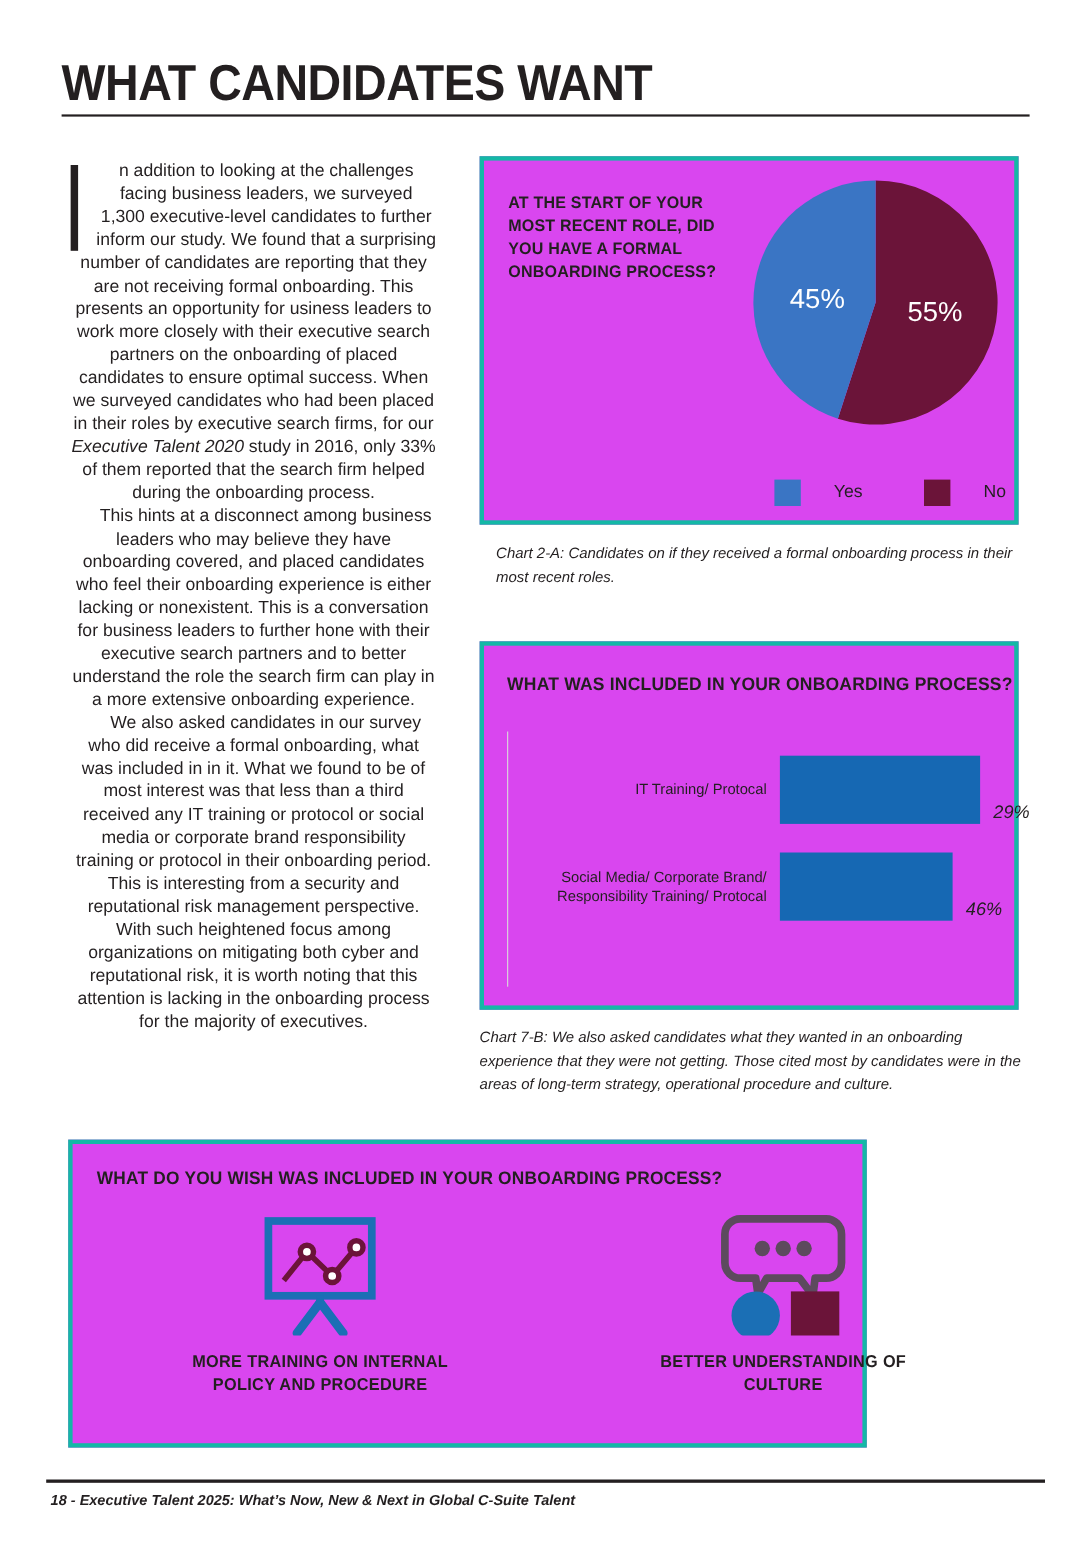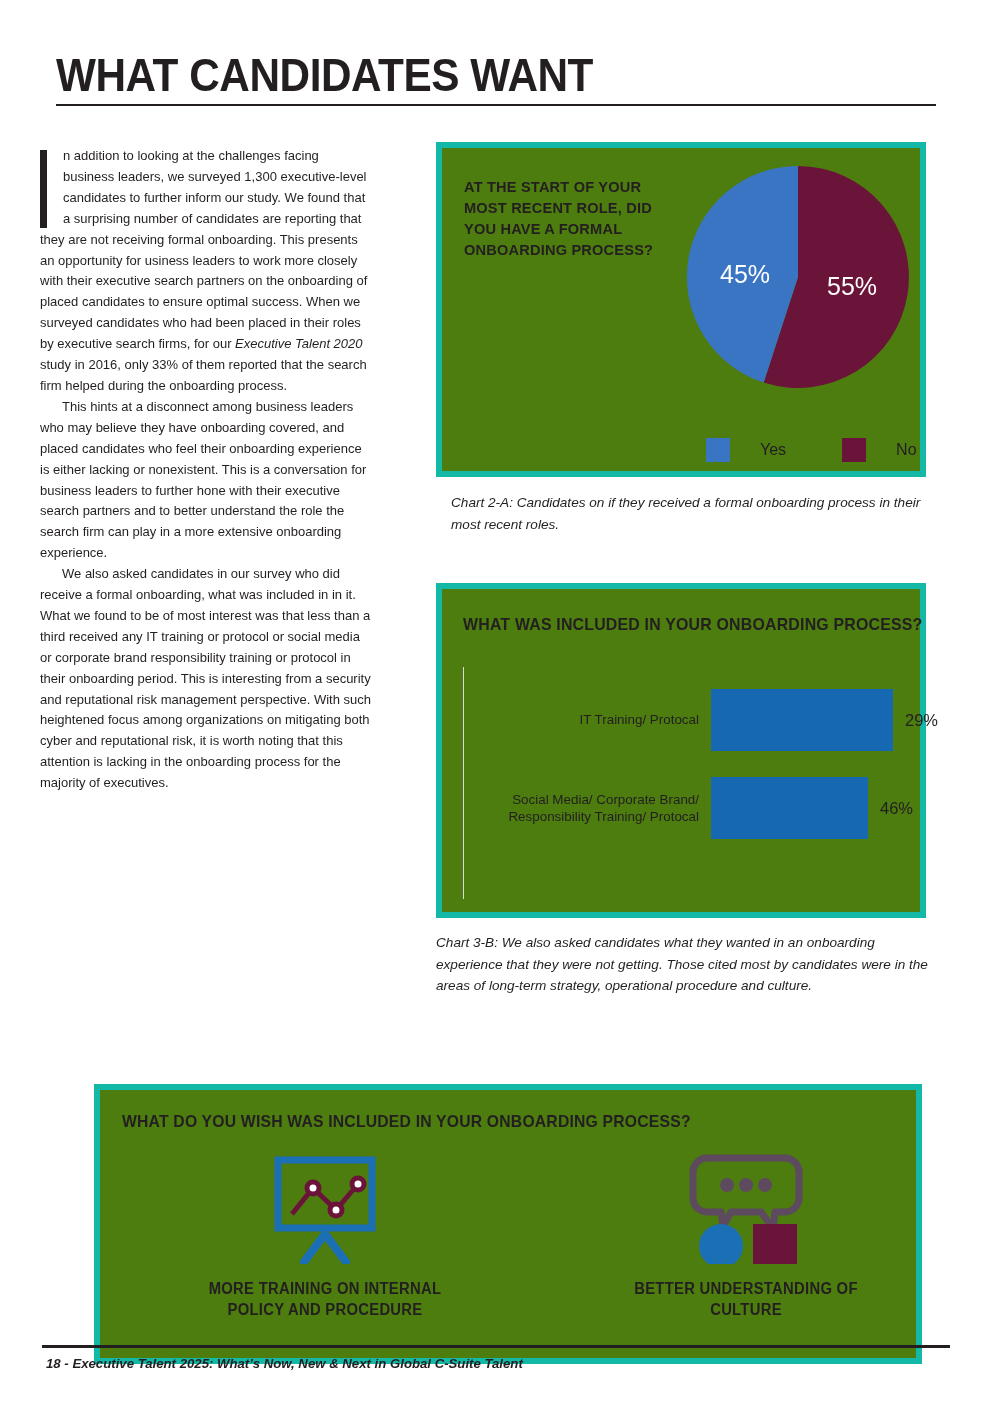--- a/index.html
+++ b/index.html
@@ -40,27 +40,27 @@
     left: 56px;
     top: 104px;
     width: 880px;
     height: 2px;
     background: #231f20;
   }
 
   
   .body-col {
     position: absolute;
-    left: 40px;
+    left: 64px;
     top: 146px;
     width: 333px;
-    font-size: 13px;
+    font-size: 16px;
     line-height: 20.9px;
     color: #231f20;
-    text-align: left;
+    text-align: center;
   }
   .body-col p {
     margin: 0;
   }
   .body-col p.indent {
     text-indent: 22px;
   }
   .dropbar {
     float: left;
     width: 7px;
@@ -71,42 +71,41 @@
   .first-para {
     overflow: hidden;
   }
   em.italic {
     font-style: italic;
   }
 
   
   .panel {
     position: absolute;
-    border: 6px solid #14b8a6;
-    background: #4d7c0f;
+    border: 4px solid #14b8a6;
+    background: #d946ef;
     box-sizing: border-box;
   }
   #pie-panel {
     left: 436px;
     top: 142px;
     width: 490px;
     height: 335px;
   }
   #bar-panel {
     left: 436px;
     top: 583px;
     width: 490px;
     height: 335px;
   }
   #wish-panel {
     left: 62px;
-    top: 1084px;
-    width: 828px;
+    top: 1036px;
+    width: 726px;
     height: 280px;
-    margin-left: 32px;
   }
 
   .pie-question {
     position: absolute;
     left: 22px;
     top: 28px;
     width: 200px;
     font-family: "Liberation Sans Narrow", "Liberation Sans", sans-serif;
     font-size: 15.2px;
     font-weight: bold;
@@ -214,21 +213,22 @@
     text-align: right;
     font-size: 13.4px;
     line-height: 17.5px;
     color: #231f20;
   }
   .bar-track {
     position: relative;
     flex: 1;
     height: 62px;
     display: flex;
-    align-items: center;
+    align-items: flex-end;
+    font-style: italic;
   }
   .bar-fill {
     height: 62px;
     background: #1668b3;
   }
   .bar-value {
     position: absolute;
     font-size: 16.5px;
     color: #231f20;
     white-space: nowrap;
@@ -362,21 +362,21 @@
       <div class="bar-row" id="bar-row-1">
         <div class="bar-cat">Social Media/ Corporate Brand/ Responsibility Training/ Protocal</div>
         <div class="bar-track">
           <div class="bar-fill" id="fill-1" style="width: 157px; background: rgb(22, 104, 179);"></div>
           <span class="bar-value" id="val-1" style="left: 169px;">46%</span>
         </div>
       </div>
     </div>
   </div>
 
-  <div class="caption" id="cap-b">Chart 3-B: We also asked candidates what they wanted in an onboarding experience that they were not getting. Those cited most by candidates were in the areas of long-term strategy, operational procedure and culture.</div>
+  <div class="caption" id="cap-b">Chart 7-B: We also asked candidates what they wanted in an onboarding experience that they were not getting. Those cited most by candidates were in the areas of long-term strategy, operational procedure and culture.</div>
 
   <div class="panel" id="wish-panel">
     <div class="wish-title">WHAT DO YOU WISH WAS INCLUDED IN YOUR ONBOARDING PROCESS?</div>
 
     <div class="wish-grid">
 
 
       <div class="wish-item">
         <div class="wish-icon">
           <svg width="114" height="112" viewBox="0 0 114 112">

